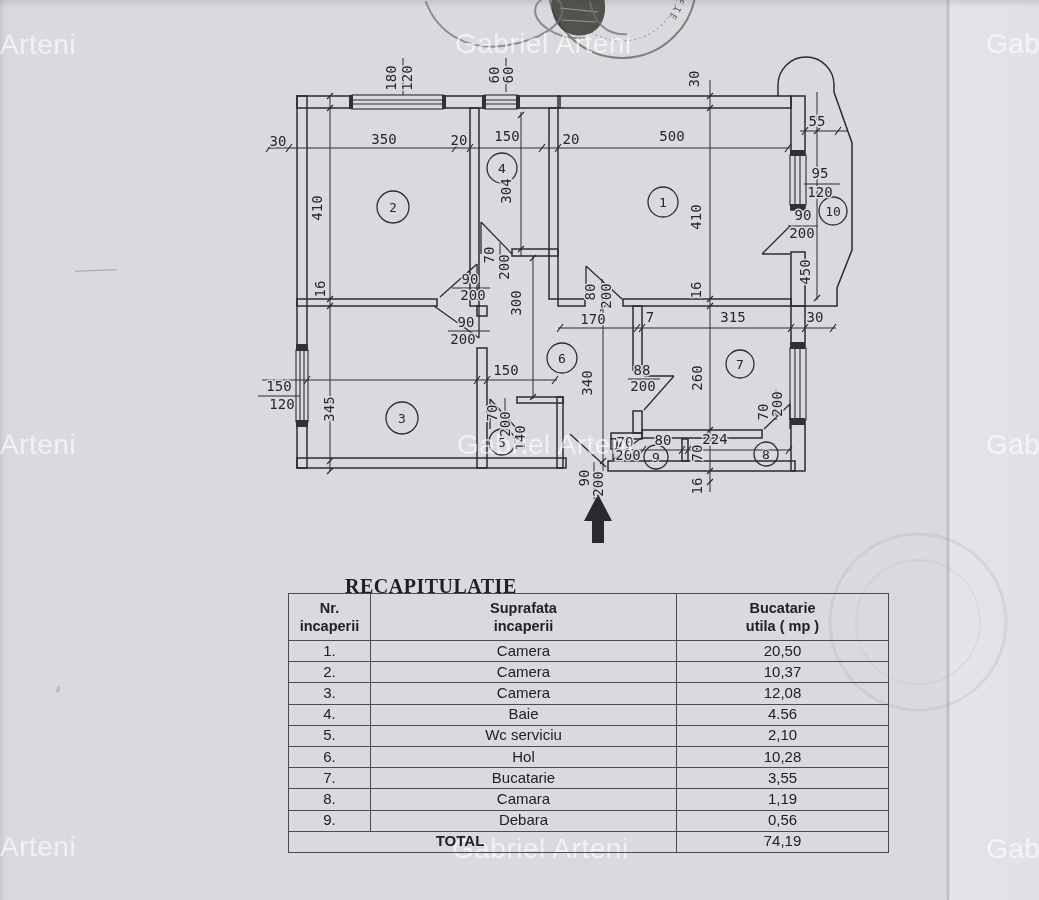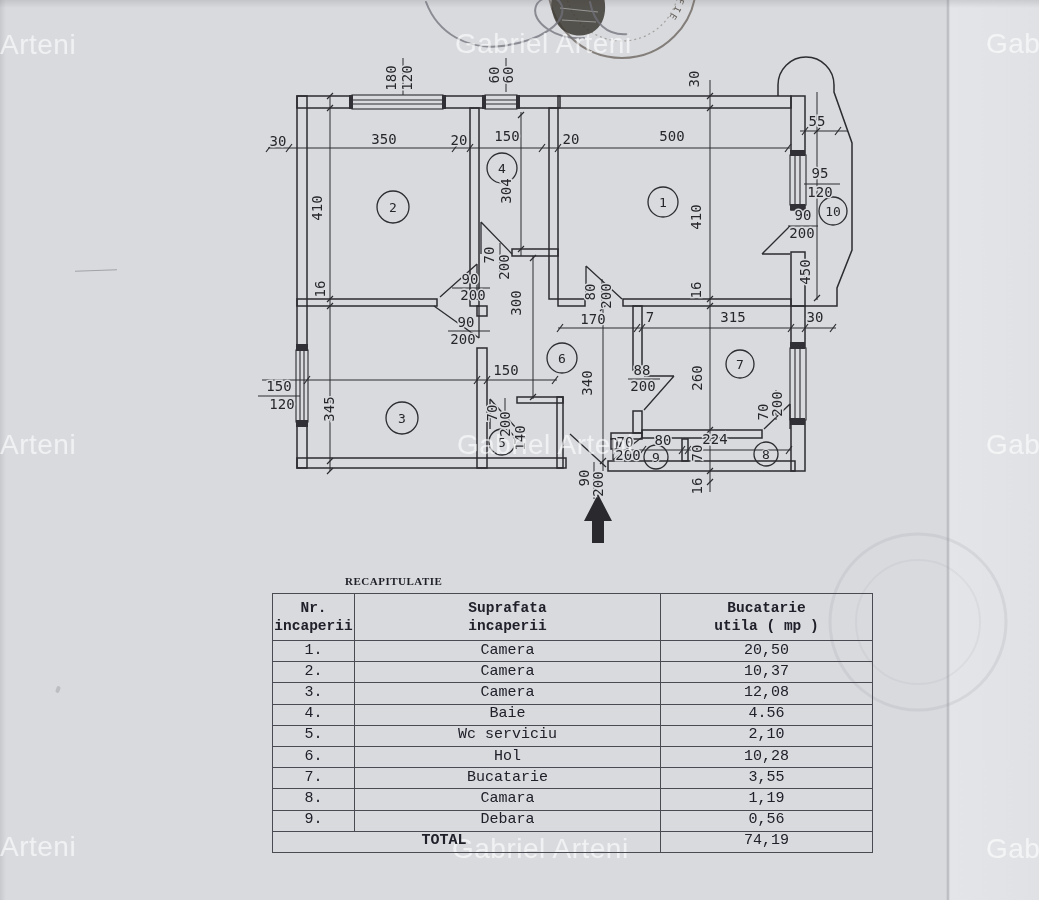--- a/index.html
+++ b/index.html
@@ -11,23 +11,23 @@
       linear-gradient(180deg, rgba(110,112,118,.20) 0px, rgba(110,112,118,0) 8px),
       linear-gradient(90deg, rgba(0,0,0,0) 946px, rgba(110,112,120,.35) 948px, rgba(228,230,233,.9) 950px, rgba(224,226,229,.9) 1039px),
       #d8dade;}
   #plan-svg{position:absolute;left:0;top:0;overflow:visible;}
   #plan-svg text{font-family:"DejaVu Sans Mono","DejaVu Sans",monospace;font-size:14px;
       fill:#26262b;text-anchor:middle;paint-order:stroke;stroke:#d8dade;stroke-width:3px;}
   #plan-svg text.roomnum{font-size:13px;stroke-width:2px;}
   .wm{position:absolute;color:rgba(255,255,255,.58);font-size:28px;letter-spacing:.5px;
       white-space:nowrap;text-shadow:0 0 2px rgba(255,255,255,.15);}
   #recap-title{position:absolute;left:345px;top:575px;font-family:"Liberation Serif",serif;
-      font-weight:bold;font-size:11px;letter-spacing:.5px;color:#1f1f28;}
-  #recap{position:absolute;left:272px;top:593px;border-collapse:collapse;table-layout:fixed;
-      font-family:Liberation Mono, monospace;color:#20202a;}
+      font-weight:bold;font-size:20px;letter-spacing:.5px;color:#1f1f28;}
+  #recap{position:absolute;left:288px;top:593px;border-collapse:collapse;table-layout:fixed;
+      font-family:Liberation Sans, sans-serif;color:#20202a;}
   #recap td,#recap th{border:1.6px solid #4a4a52;padding:0;text-align:center;
       font-size:15px;font-weight:normal;line-height:1.25;overflow:hidden;}
   #recap th{font-weight:bold;font-size:14.5px;height:46px;}
   #recap td{height:20.2px;}
   .c1{width:82px;} .c2{width:306px;} .c3{width:212px;}
   .crease{position:absolute;background:rgba(95,95,102,.45);}
 </style>
 </head>
 <body>
 

